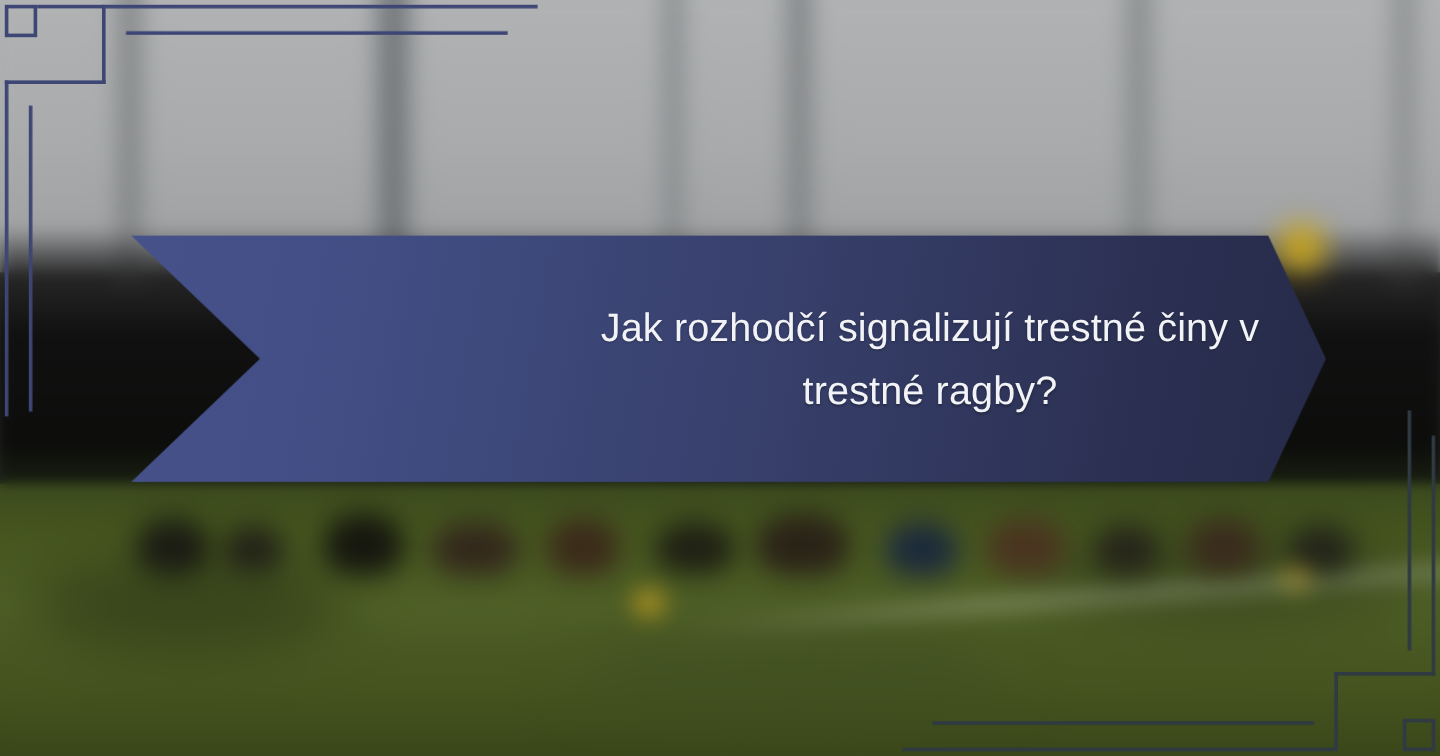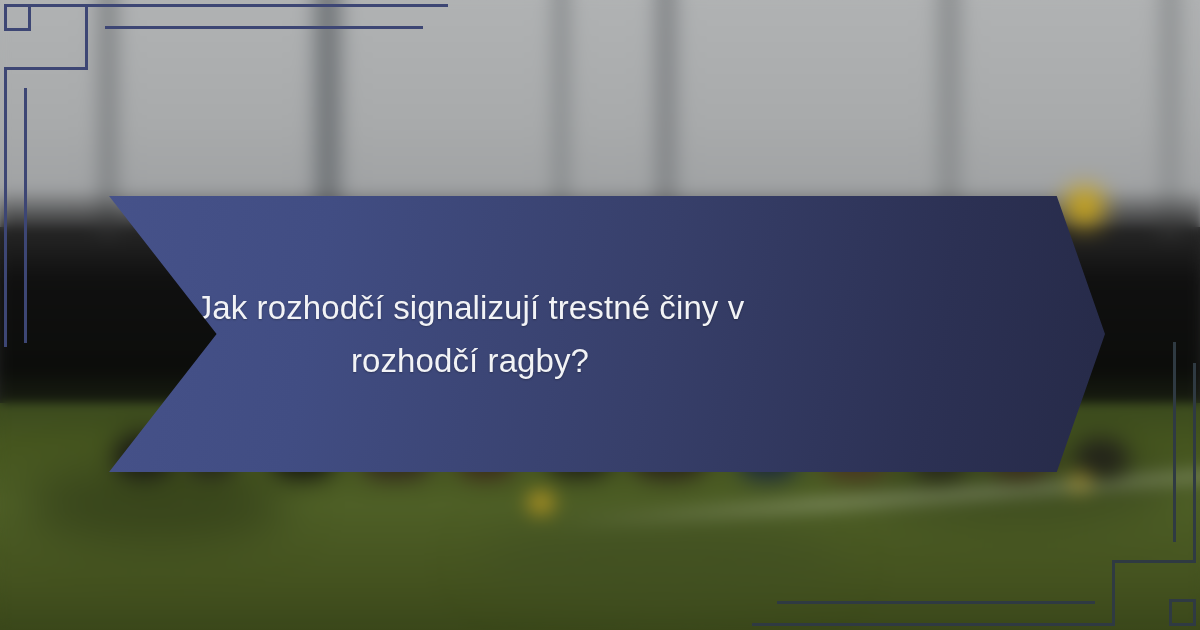--- a/index.html
+++ b/index.html
@@ -141,35 +141,35 @@
     inset: -4%;
     backdrop-filter: blur(5px);
   }
 
   
   .banner {
     position: absolute;
     left: 100px;
     top: 196px;
     width: 1005px;
-    height: 276px;
+    height: 206px;
     background: linear-gradient(100deg, #46528a 0%, #414d83 22%, #373f6a 55%, #2c3154 82%, #262a48 100%);
     clip-path: polygon(
       0.9% 0%,
       95.2% 0%,
       100% 50%,
       95.2% 100%,
       0.9% 100%,
       0.9% 100%,
       11.6% 50%,
       0.9% 0%
     );
     display: flex;
     align-items: center;
-    justify-content: flex-start;
+    justify-content: flex-end;
   }
 
   .banner-text {
     width: 660px;
     margin-left: 40px;
     text-align: center;
     color: #f2f3f6;
     font-size: 33px;
     line-height: 1.62;
     font-weight: 400;
@@ -249,21 +249,21 @@
     <div class="cone-yellow"></div>
     <div class="cone-yellow2"></div>
 
     <div class="bg-blur-overlay"></div>
   </div>
 
   <div class="banner">
     <div class="banner-text">
       <span>Jak rozhodčí signalizují trestné činy v</span>
       <br>
-      <span>rozhodčí ragby?</span>
+      <span>trestné ragby?</span>
     </div>
   </div>
 
   <div class="ornament orn-tl">
     <div class="sq"></div>
     <div class="orn-line h-main"></div>
     <div class="orn-line elbow-h"></div>
     <div class="orn-line elbow-v"></div>
     <div class="orn-line v-left"></div>
     <div class="orn-line h-long1"></div>

